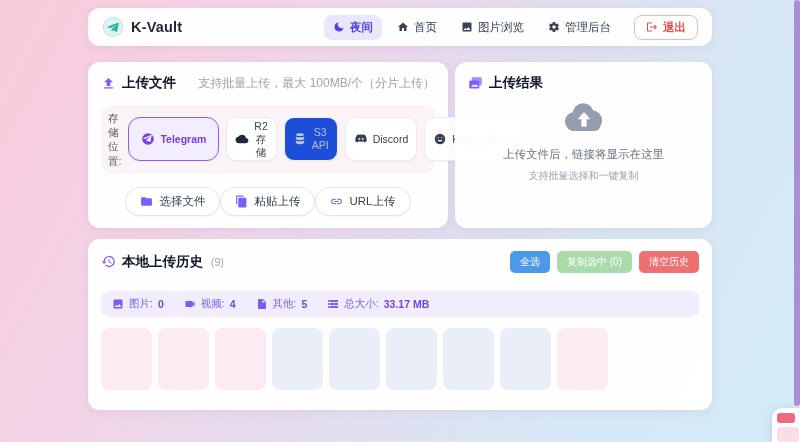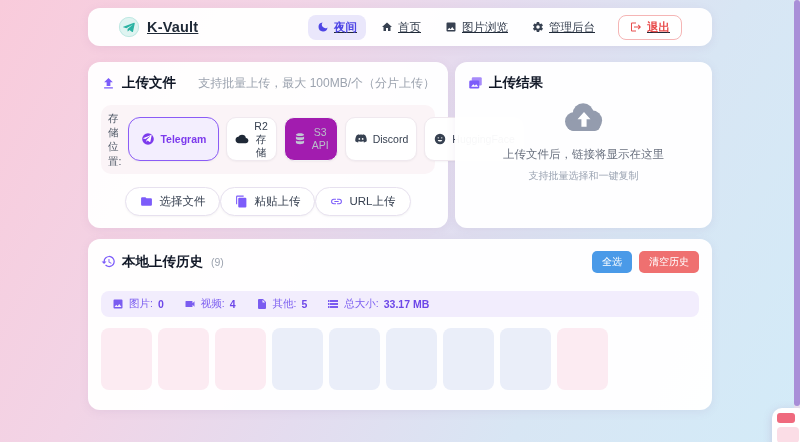--- a/index.html
+++ b/index.html
@@ -13,21 +13,21 @@
     background:linear-gradient(118deg,#f9cbdb 0%,#f2d4e6 28%,#e4dcef 50%,#d8e6f4 72%,#d3ebf8 100%);
   }
   .page { width:624px; margin:0 auto; padding-top:8px; }
 
   .card {
     background:rgba(255,255,255,0.96); border-radius:12px;
     box-shadow:0 2px 10px rgba(140,100,160,0.10);
   }
 
   
-  .topbar { height:38px; display:flex; align-items:center; padding:0 30px; margin-bottom:12px;text-decoration:underline; }
+  .topbar { height:38px; display:flex; align-items:center; padding:0 14px; margin-bottom:12px; }
   .brand { display:flex; align-items:center; gap:7px; }
   .brand svg { width:22px; height:22px; }
   .brand-name { font-size:14.5px; font-weight:bold; letter-spacing:.2px; }
   .nav { margin-left:auto; display:flex; align-items:flex-start; gap:6px; }
   .nav-btn {
     display:flex; align-items:center; gap:5px; border:none; background:transparent;
     font-family:inherit; font-size:11.5px; color:#374151; padding:5px 9px; border-radius:8px; cursor:pointer;
   }
   .nav-btn svg { width:12px; height:12px; }
   .nav-btn.night { background:#eae7fb; color:#4f46e5; font-weight:bold; }
@@ -62,21 +62,21 @@
     display:flex; align-items:center; justify-content:center; gap:5px; height:44px;
     background:#fff; border:1px solid #f0e9ef; border-radius:10px; padding:3px 8px;
     font-family:inherit; font-size:10.5px; color:#374151; cursor:pointer;
     box-shadow:0 1px 2px rgba(0,0,0,0.04); text-align:center; line-height:1.25;
   }
   .storage-btn svg { width:14px; height:14px; flex:0 0 auto; }
   .storage-btn .wrap2 { display:block; max-width:26px; }
   .storage-btn.selected {
     border:1.5px solid #8b5cf6; background:#f3eefe; color:#7c3aed; font-weight:bold; border-radius:12px; padding:3px 12px;
   }
-  .storage-btn.disabled { color:#b9bfc9; background:#a21caf; border-color:#f2f2f4; cursor:default; }
+  .storage-btn.disabled { color:#b9bfc9; background:#1d4ed8; border-color:#f2f2f4; cursor:default; }
 
   
   .action-row { margin-top:13px; display:flex; justify-content:center; }
   .action-btn {
     display:flex; align-items:center; gap:6px; background:#fff; border:1px solid #e7e1ef;
     border-radius:16px; padding:6px 14px; font-family:inherit; font-size:11.5px; color:#374151;
     cursor:pointer; box-shadow:0 1px 2px rgba(0,0,0,0.04);
   }
   .action-btn svg { width:13px; height:13px; }
 
@@ -277,20 +277,21 @@
 
     <section class="card history-panel">
       <div class="history-head">
         <svg viewBox="0 0 24 24">
             <path d="M13 3a9 9 0 0 0-9 9H1l3.9 3.9L8.8 12H6a7 7 0 1 1 2 4.9l-1.4 1.4A9 9 0 1 0 13 3zm-1 5v5l4.25 2.5.75-1.23-3.5-2.07V8z" fill="#7c5cfa"></path>
           </svg>
         <span class="panel-title">本地上传历史</span>
         <span class="history-count">(9)</span>
         <div class="history-actions">
           <button class="h-btn blue">全选</button>
+          <button class="h-btn green">复制选中 (0)</button>
           <button class="h-btn red">清空历史</button>
         </div>
       </div>
 
       <div class="stats-bar">
         <span class="stat">
           <svg viewBox="0 0 24 24">
               <path d="M21 19V5a2 2 0 0 0-2-2H5a2 2 0 0 0-2 2v14a2 2 0 0 0 2 2h14a2 2 0 0 0 2-2zM8.5 13.5l2.5 3 3.5-4.5 4.5 6H5z" fill="#7a5cf0"></path>
             </svg>
           <span>图片:</span>

